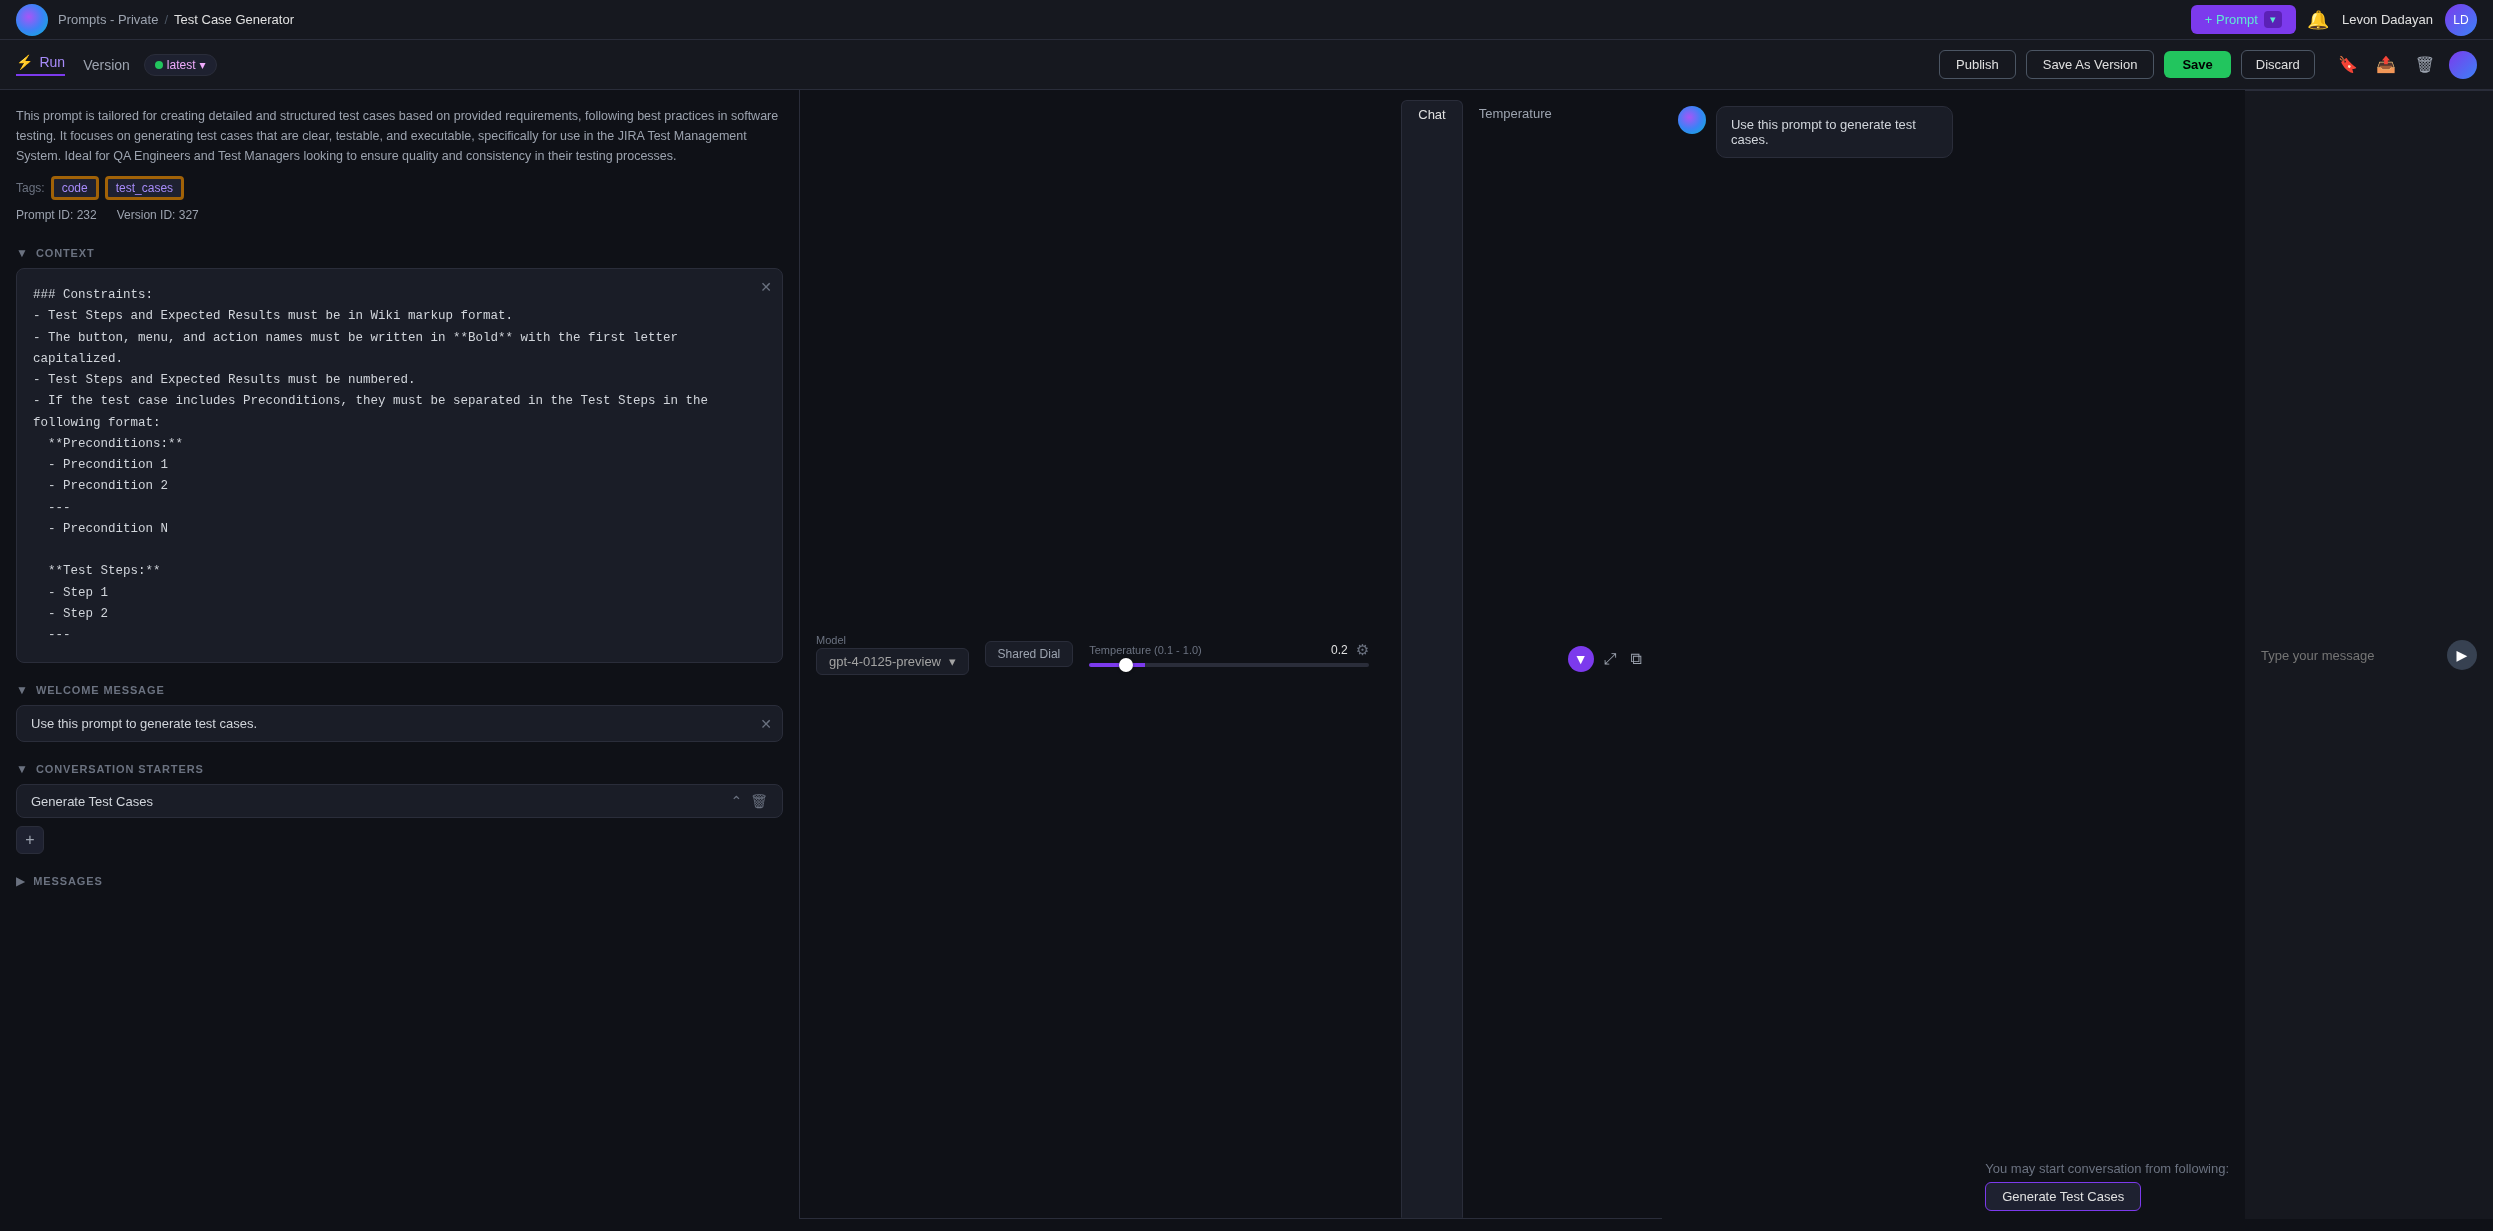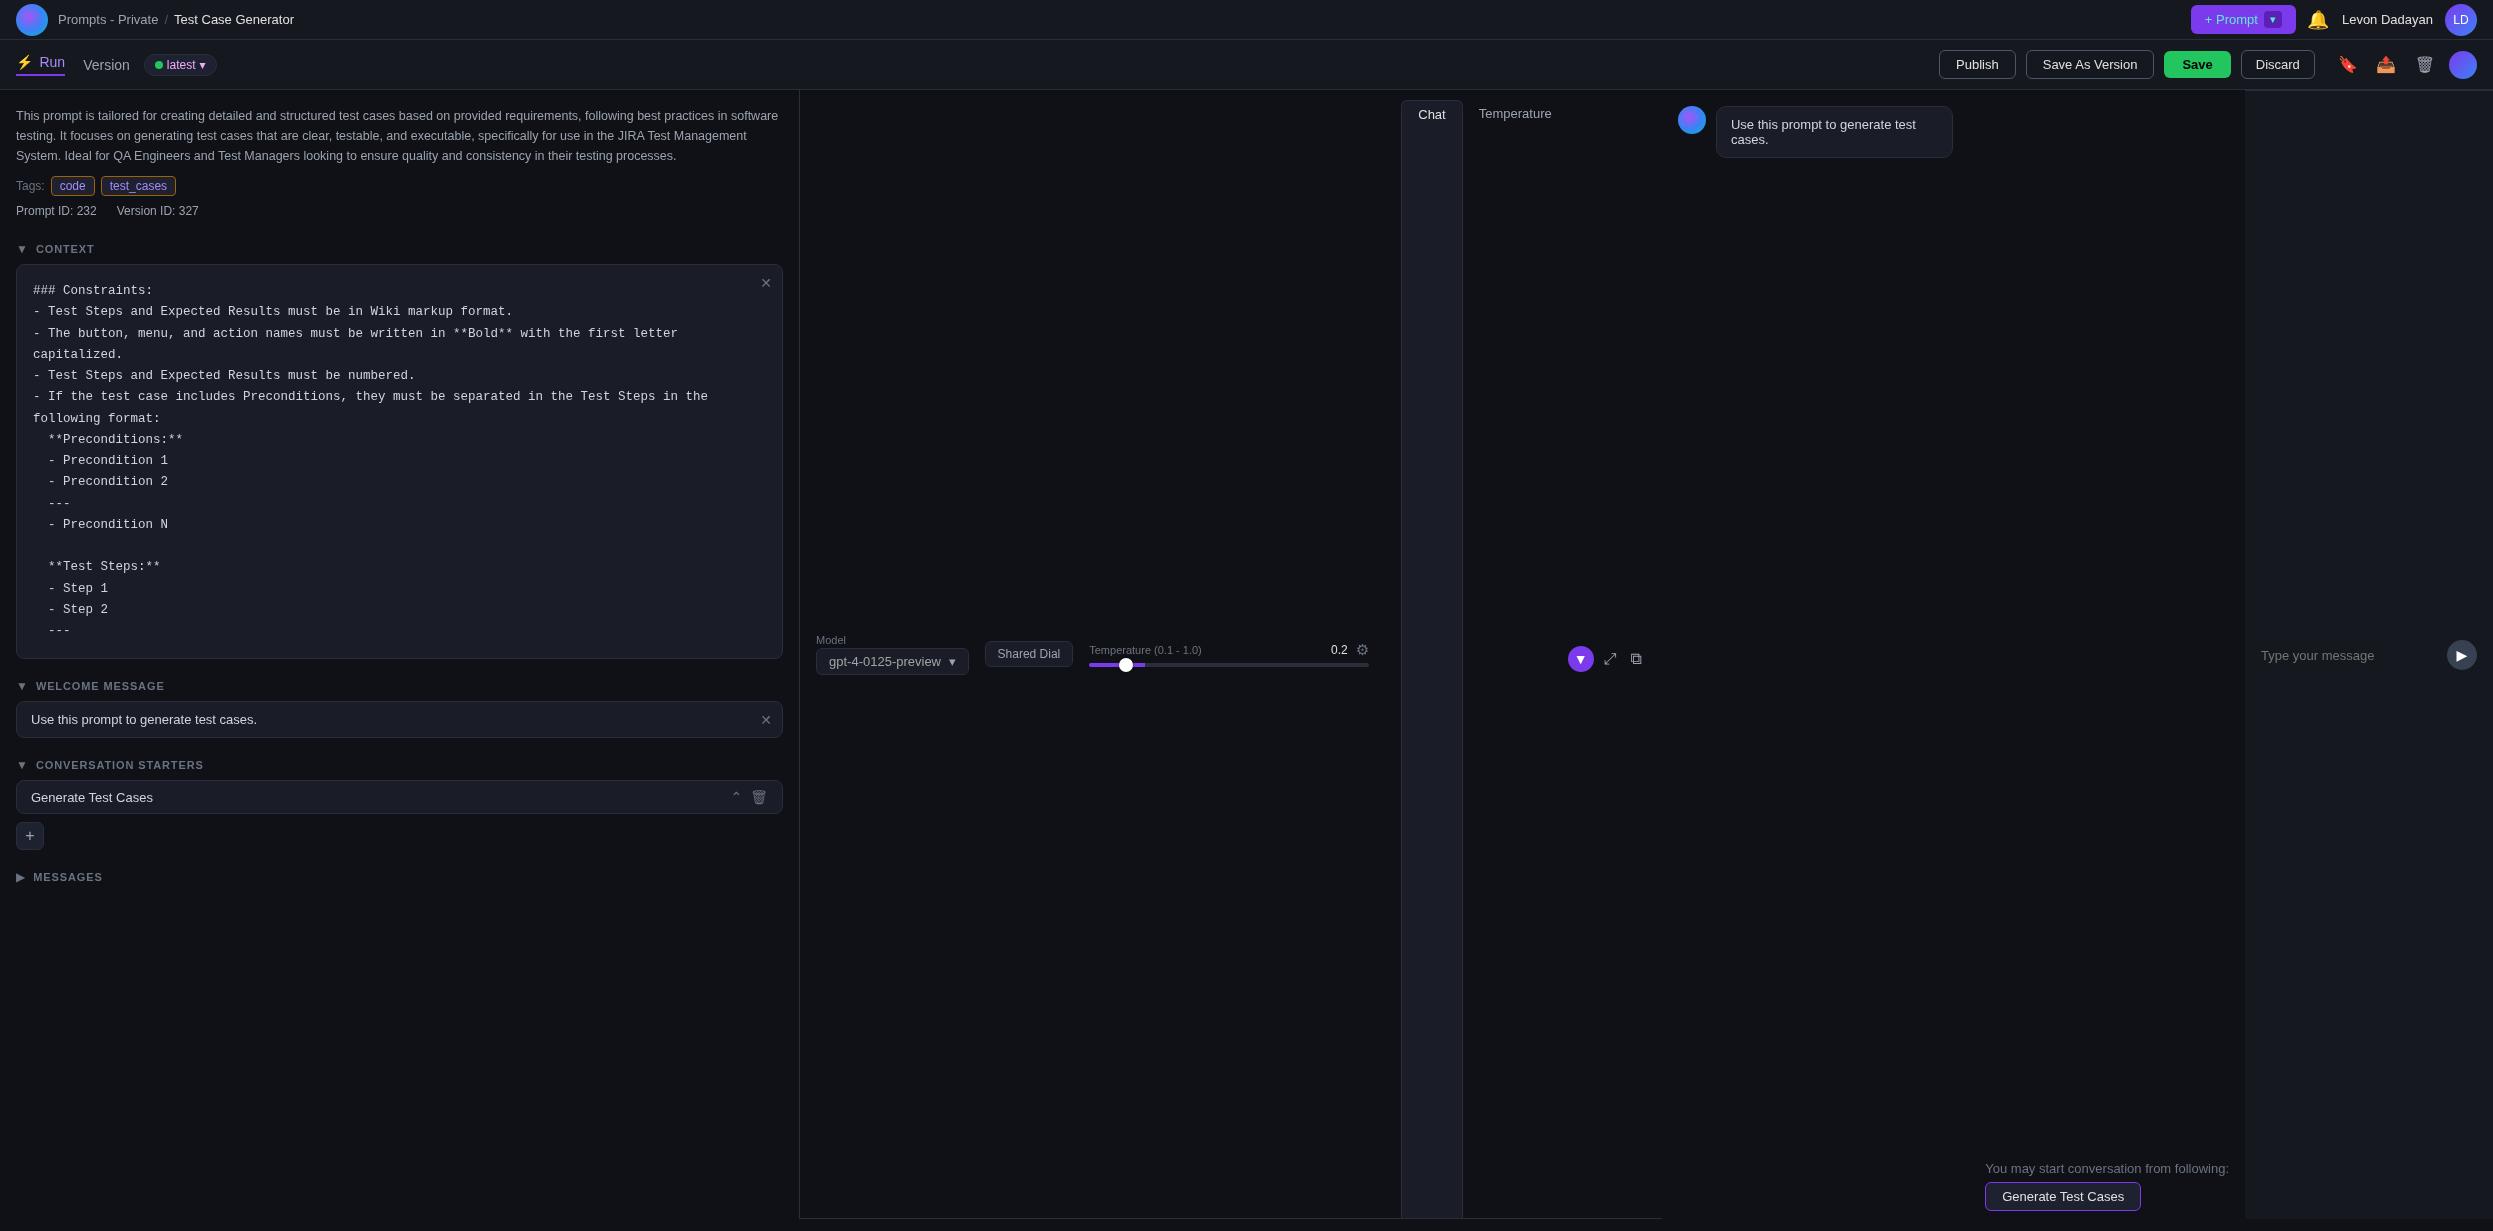--- a/index.html
+++ b/index.html
@@ -213,21 +213,21 @@
     }
     .tags-row {
       display: flex;
       align-items: center;
       gap: 6px;
       margin-bottom: 8px;
     }
     .tag-label { color: #6b7280; font-size: 12px; }
     .tag {
       background: #1e2130;
-      border: 1px solid #a16207;
+      border: 3px solid #a16207;
       border-radius: 4px;
       padding: 2px 8px;
       font-size: 12px;
       color: #a78bfa;
     }
     .ids-row {
       display: flex;
       gap: 20px;
       color: #6b7280;
       font-size: 12px;

